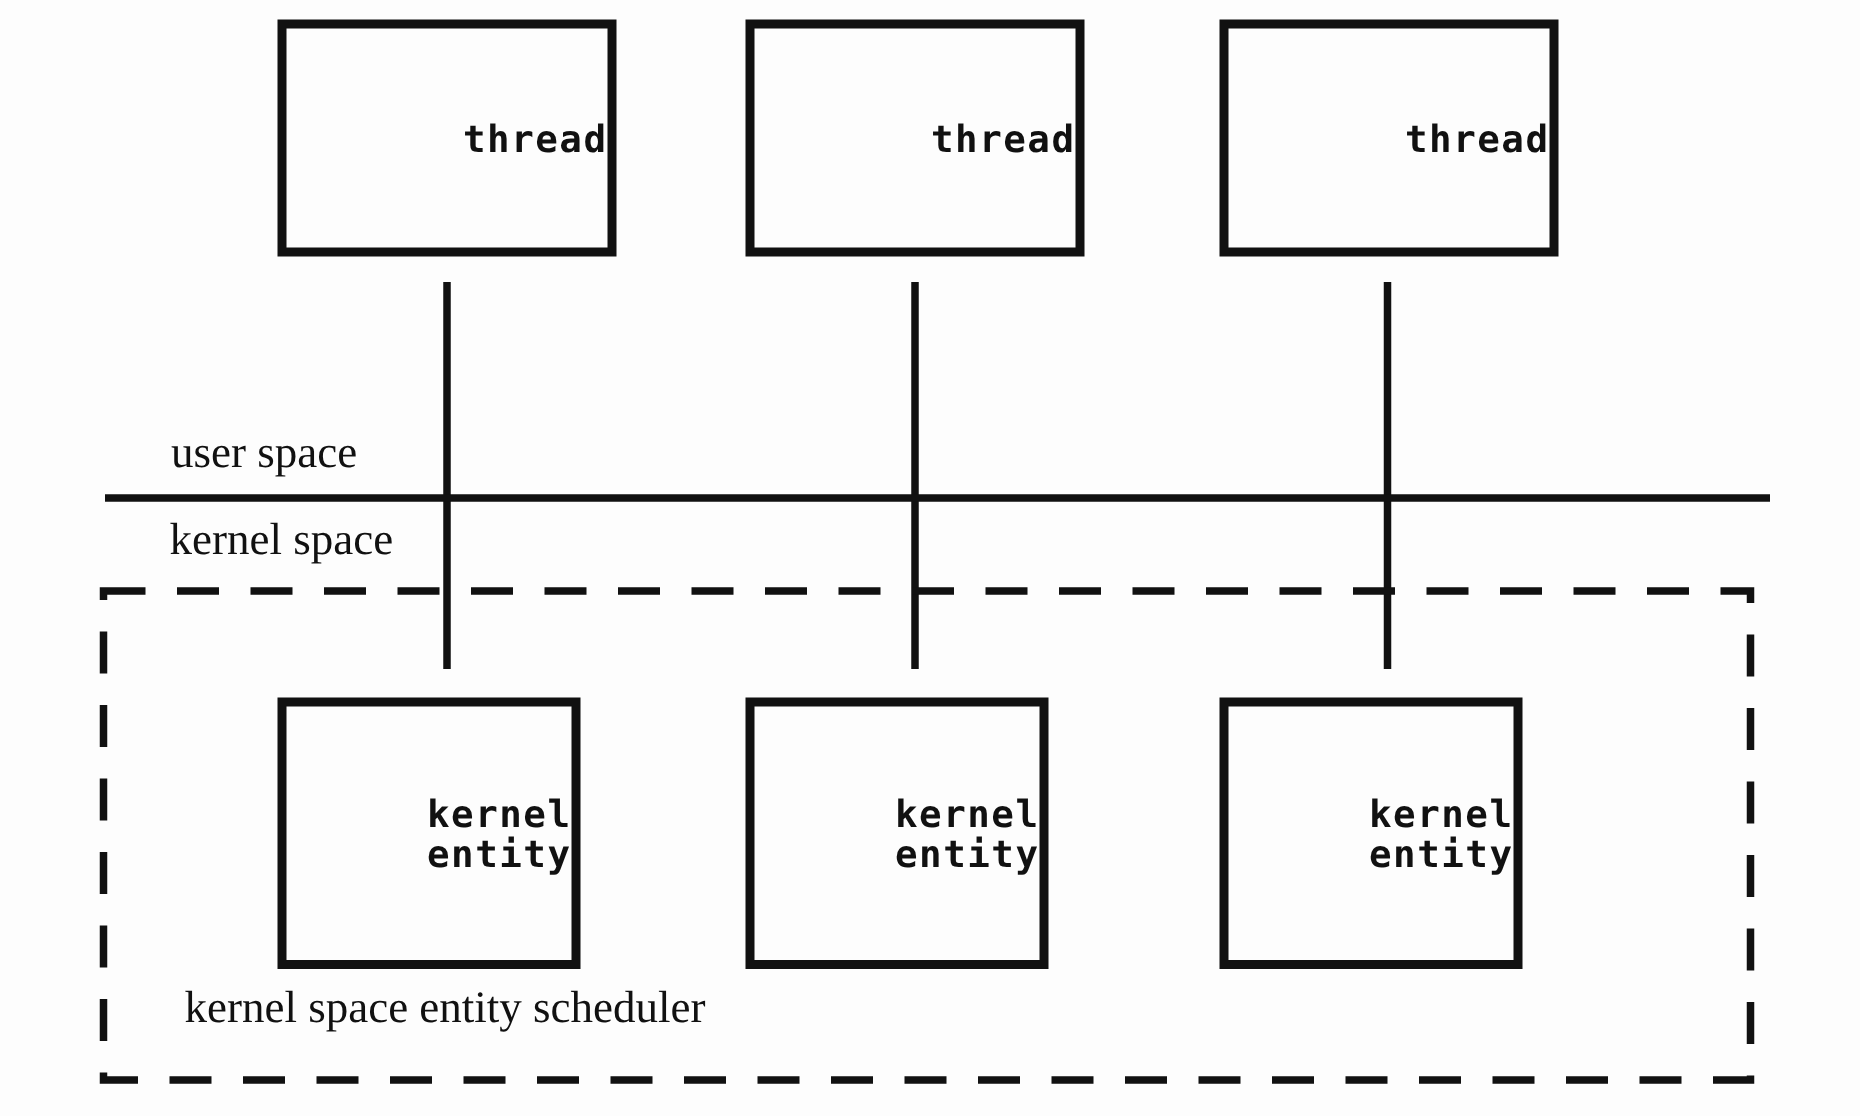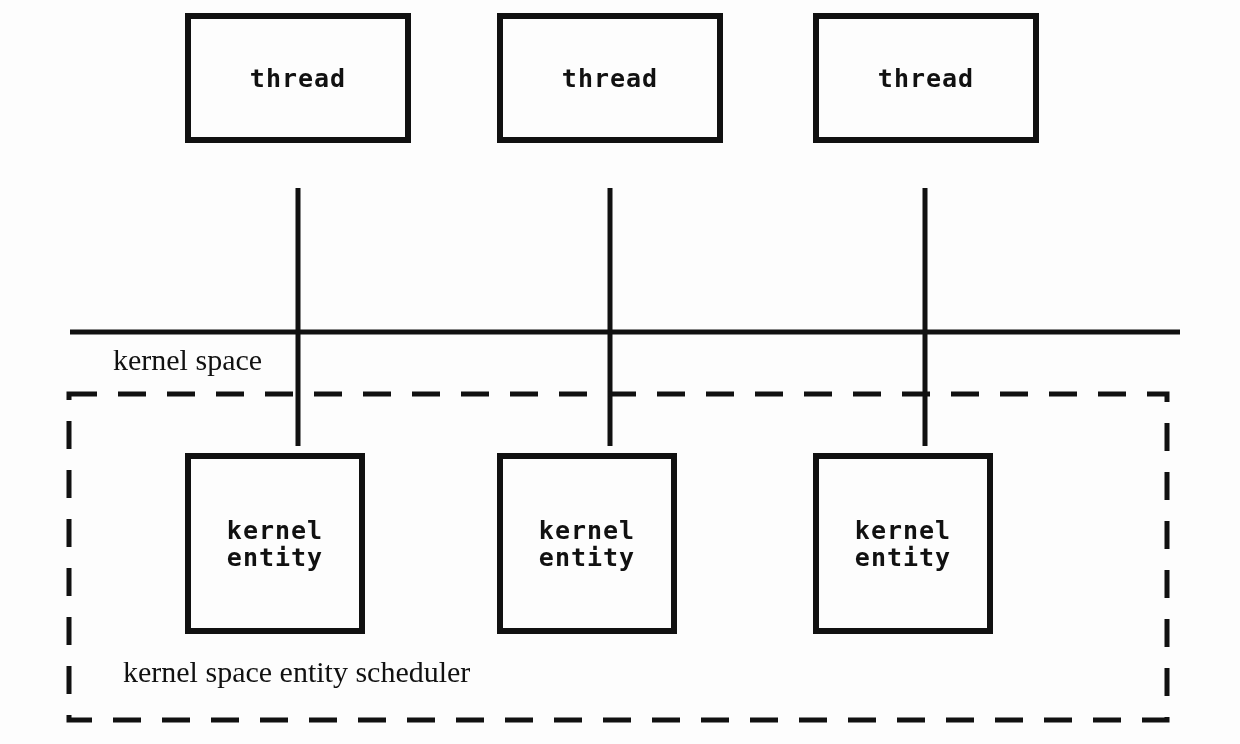--- a/index.html
+++ b/index.html
@@ -29,26 +29,28 @@
     background:var(--bg);
     box-sizing:border-box;
     display:flex;
     align-items:center;
     justify-content:center;
     text-align:center;
   }
   .thread-box{
     top:13px;
     width:226px;
-    height:130px;
+    height:158px;
+    justify-content:flex-end;
   }
   .kernel-box{
-    top:453px;
-    width:180px;
+    top:465px;
+    width:202px;
     height:181px;
+    justify-content:flex-end;
   }
   .col-1{left:185px;}
   .col-2{left:497px;}
   .col-3{left:813px;}
   .mono-label{
     font-family:"DejaVu Sans Mono", monospace;
     font-weight:bold;
     font-size:25px;
     letter-spacing:1px;
     line-height:27px;
@@ -96,16 +98,17 @@
   </div>
   <div class="node kernel-box col-2">
     <span class="mono-label">kernel
 entity</span>
   </div>
   <div class="node kernel-box col-3">
     <span class="mono-label">kernel
 entity</span>
   </div>
 
+  <div class="space-label user-space-label">user space</div>
   <div class="space-label scheduler-label">kernel space entity scheduler</div>
   <div class="space-label kernel-space-label">kernel space</div>
 
 </div>
 
 </body></html>

